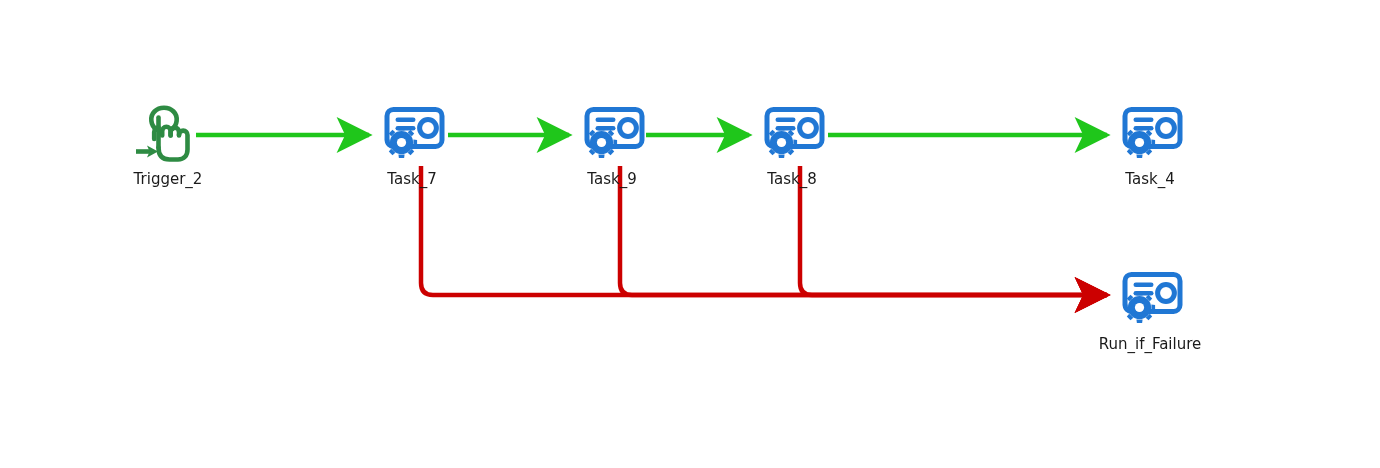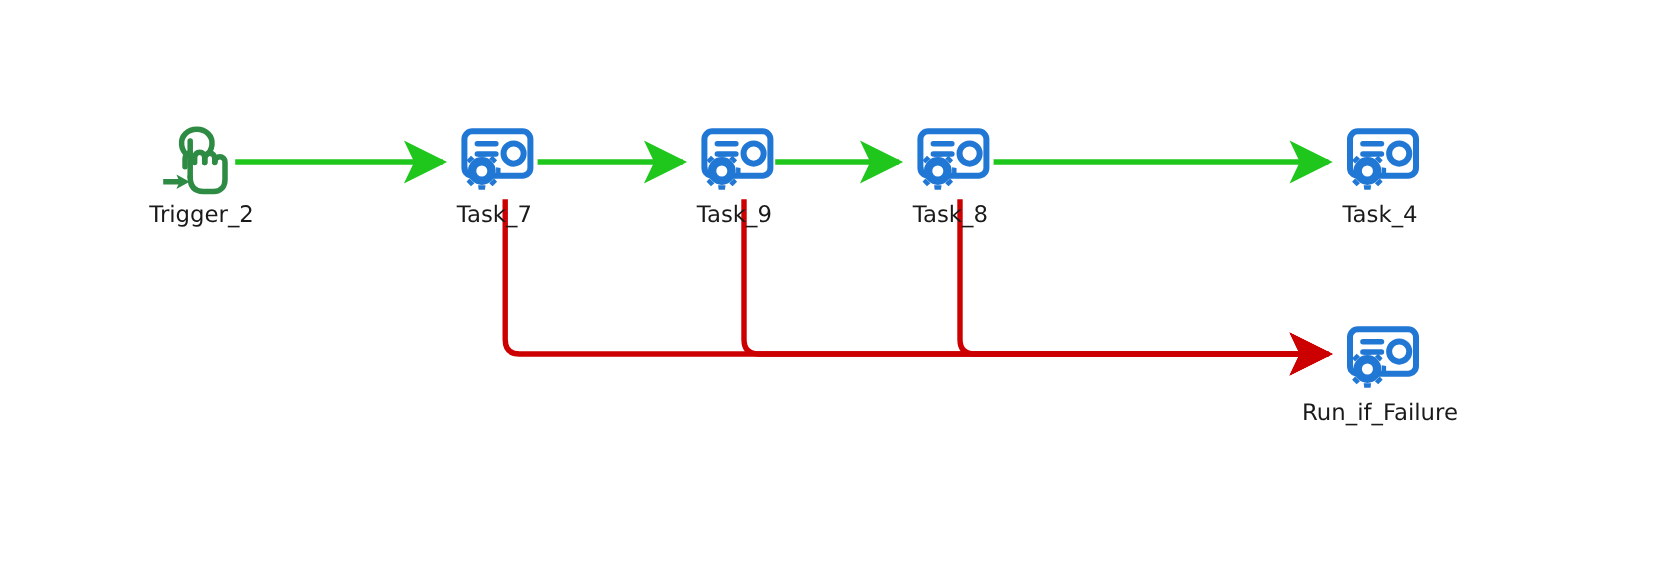--- a/index.html
+++ b/index.html
@@ -35,21 +35,21 @@
     top: -30px;
     width: 68px;
     height: 60px;
   }
   .node-label {
     position: absolute;
     left: -160px;
     top: 32px;
     width: 320px;
     text-align: center;
-    font-size: 19px;
+    font-size: 15px;
     line-height: 24px;
     color: #1a1a1a;
     white-space: nowrap;
     font-family: "DejaVu Sans", "Liberation Sans", sans-serif;
   }
   .trigger-icon {
     position: absolute;
     left: -34px;
     top: -32px;
     width: 68px;

